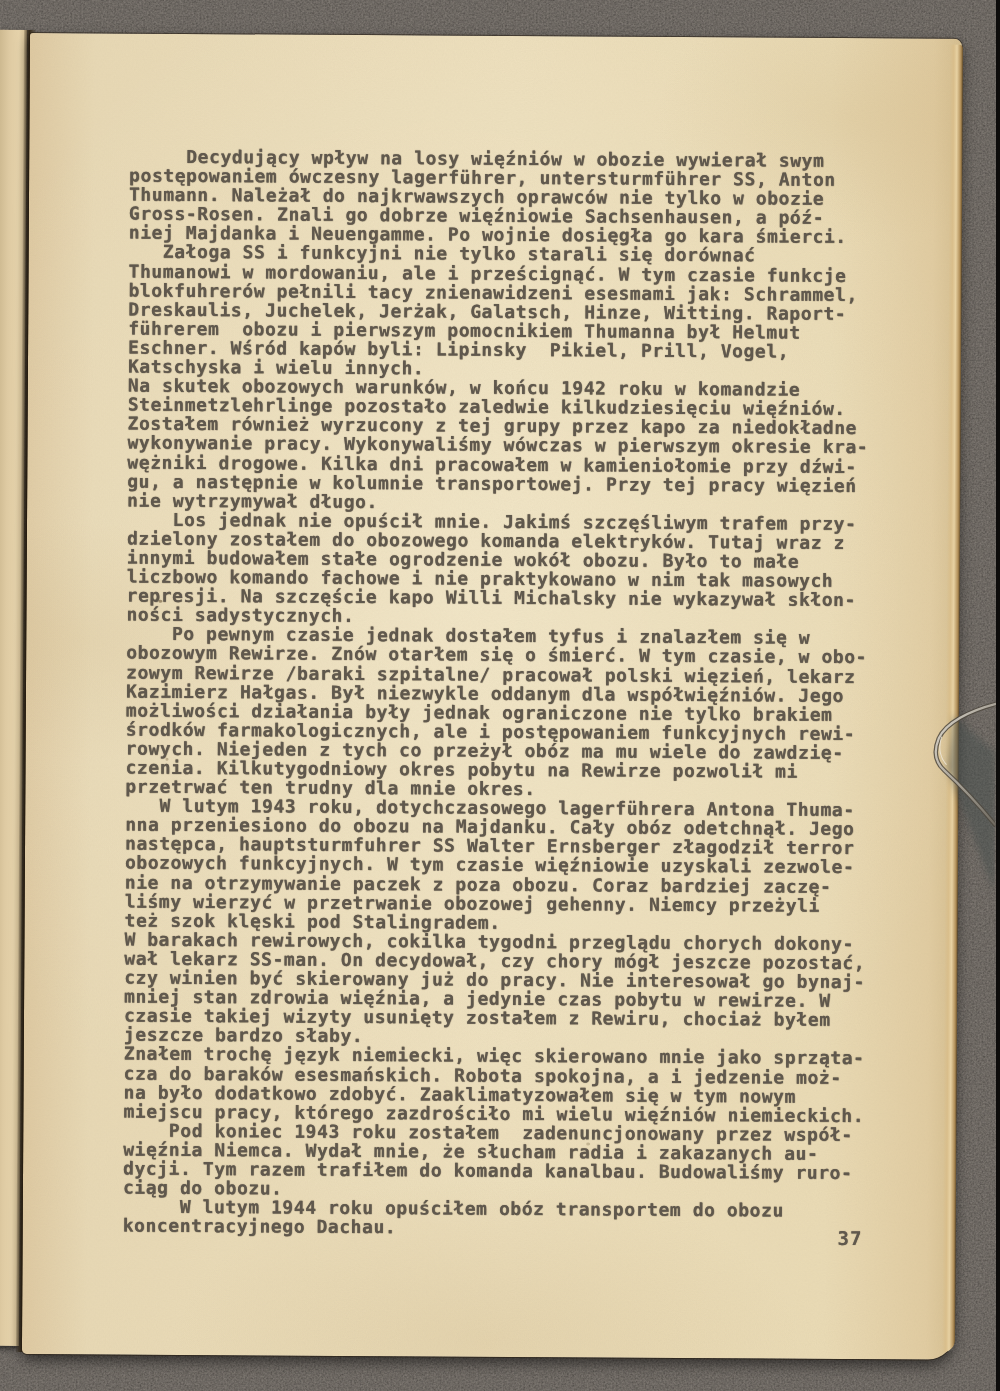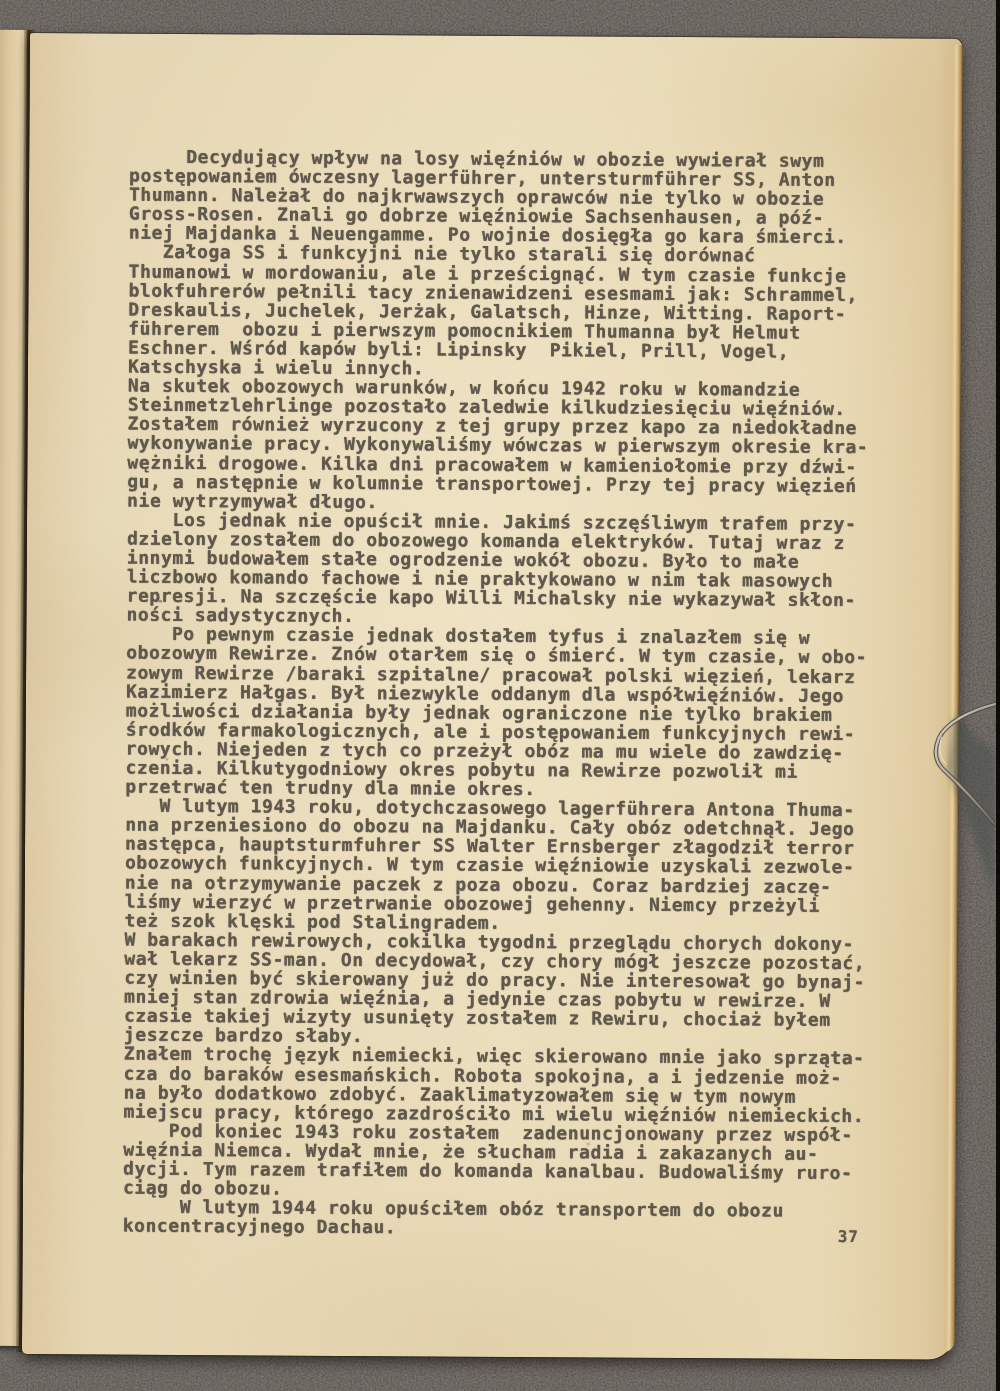--- a/index.html
+++ b/index.html
@@ -26,21 +26,21 @@
         box-shadow:0 0 0 1px rgba(40,30,16,.55),0 6px 14px rgba(0,0,0,.55);}
   .page::after{content:"";position:absolute;right:-1px;top:6px;width:13px;height:1308px;
         background:linear-gradient(90deg,rgba(180,148,96,0) 0%,#d9be8b 30%,#e7d1a2 55%,#b2905a 85%,#6e552f 100%);
         border-radius:0 7px 24px 0;}
   .speck{position:absolute;border-radius:50%;background:rgba(96,76,44,.55);}
   .textblock{position:absolute;left:100px;top:113px;}
   .tline{white-space:pre;font-family:"DejaVu Sans Mono",monospace;font-weight:700;
         font-size:18px;line-height:19.1px;letter-spacing:.56px;color:#5b544a;
         text-shadow:0 0 1px rgba(74,64,52,.65),0.4px 0.4px 0 rgba(74,64,52,.25);}
   .pagenum{position:absolute;left:815px;top:1189px;font-family:"DejaVu Sans Mono",monospace;
-        font-weight:700;font-size:16px;letter-spacing:1px;color:#5b544a;
+        font-weight:700;font-size:19px;letter-spacing:1px;color:#5b544a;
         text-shadow:0 0 1px rgba(74,64,52,.6);}
   .grain{position:absolute;left:0;top:0;opacity:.22;pointer-events:none;border-radius:3px 8px 26px 5px;}
   .clip{position:absolute;left:900px;top:655px;z-index:6;}
 </style>
 </head>
 <body>
 
 <div class="scene">
 
   <svg class="fabric" width="1000" height="1391">

